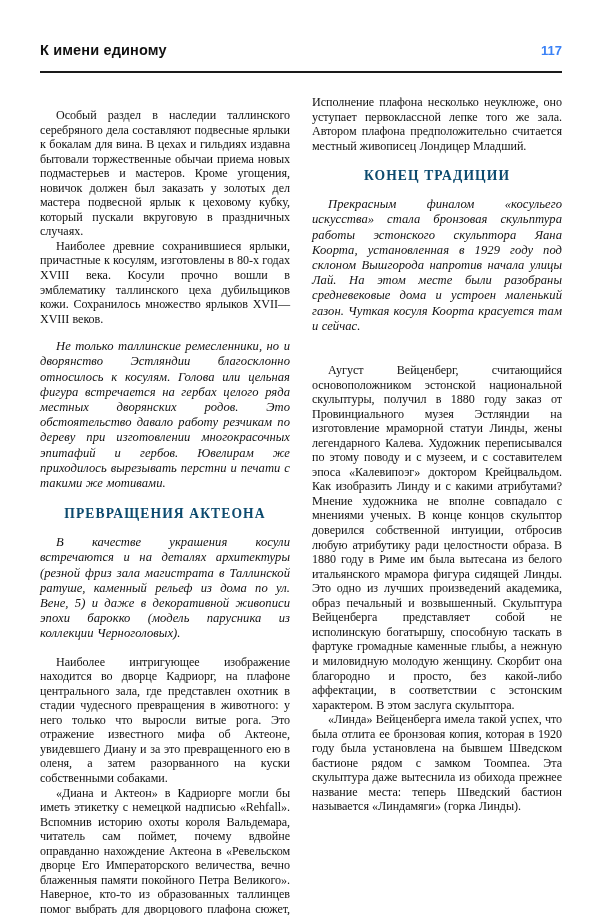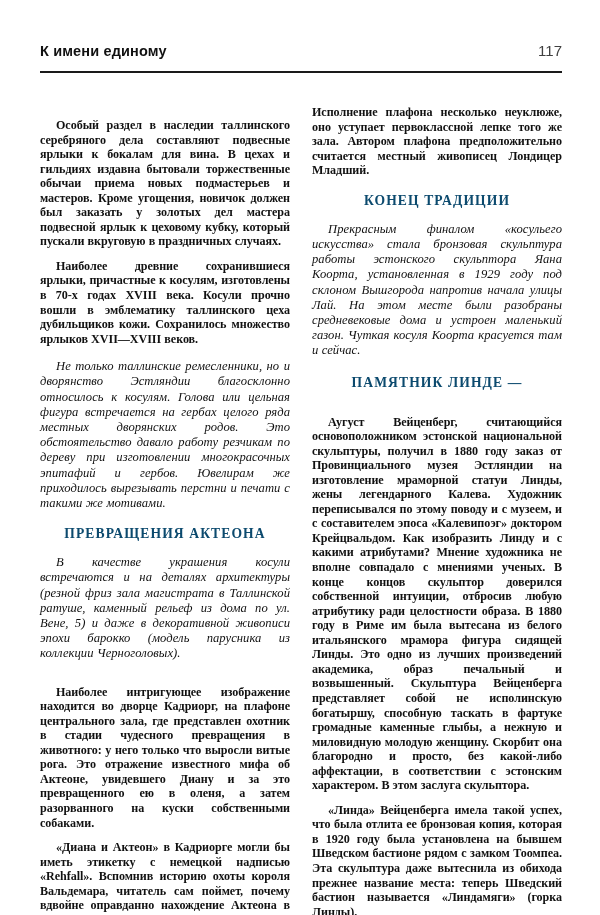--- a/index.html
+++ b/index.html
@@ -40,23 +40,23 @@
   .running-head-title {
     font-family: "Liberation Sans", "DejaVu Sans", sans-serif;
     font-weight: bold;
     font-size: 14.5px;
     letter-spacing: 0.15px;
     color: #111;
     white-space: nowrap;
   }
   .folio {
     font-family: "Liberation Sans", "DejaVu Sans", sans-serif;
-    font-weight: normal;
-    font-size: 15px;
-    color: #404040;
+    font-weight: bold;
+    font-size: 13px;
+    color: #3b82f6;
   }
 
   
   .columns {
     display: flex;
     gap: 22px;
     align-items: flex-start;
   }
   .col {
     width: 250px;
@@ -80,23 +80,22 @@
     font-style: italic;
     font-size: 12.6px;
     line-height: 15.2px;
     font-weight: 500;
     letter-spacing: 0.05px;
   }
   p.para.ital.flush { text-indent: 0; }
 
   
   p.para.roman {
-    font-weight: 700;
+    font-weight: 400;
     letter-spacing: -0.05px;
-    margin-top: 10px;
   }
   .gap-m { height: 13px; }
 
   h2.section-head {
     margin: 0;
     font-family: "Liberation Serif", "DejaVu Serif", serif;
     font-weight: bold;
     font-size: 13.6px;
     line-height: 17px;
     letter-spacing: 1.1px;
@@ -115,21 +114,21 @@
   <div class="running-head">
     <span class="running-head-title">К имени единому</span>
     <span class="folio">117</span>
   </div>
 
   <div class="columns">
 
     <div class="col">
       <div class="gap-m"></div>
       <p class="para roman">Особый раздел в наследии таллинского серебряного дела составляют подвесные ярлыки к бокалам для вина. В цехах и гильдиях издавна бытовали торжественные обычаи приема новых подмастерьев и мастеров. Кроме угощения, новичок должен был заказать у золотых дел мастера подвесной ярлык к цеховому кубку, который пускали вкруговую в праздничных случаях.</p>
-      <p class="para roman">Наиболее древние сохранившиеся ярлыки, причастные к косулям, изготовлены в 70-х годах XVIII века. Косули прочно вошли в эмблематику таллинского цеха дубильщиков кожи. Сохранилось множество ярлыков XVII—XVIII веков.</p>
+      <p class="para roman">Наиболее древние сохранившиеся ярлыки, причастные к косулям, изготовлены в 80-х годах XVIII века. Косули прочно вошли в эмблематику таллинского цеха дубильщиков кожи. Сохранилось множество ярлыков XVII—XVIII веков.</p>
       <div class="gap-m"></div>
       <p class="para ital">Не только таллинские ремесленники, но и дворянство Эстляндии благосклонно относилось к косулям. Голова или цельная фигура встречается на гербах целого ряда местных дворянских родов. Это обстоятельство давало работу резчикам по дереву при изготовлении многокрасочных эпитафий и гербов. Ювелирам же приходилось вырезывать перстни и печати с такими же мотивами.</p>
 
       <div class="head-block">
         <h2 class="section-head">ПРЕВРАЩЕНИЯ АКТЕОНА</h2>
       </div>
 
       <p class="para ital">В качестве украшения косули встречаются и на деталях архитектуры (резной фриз зала магистрата в Таллинской ратуше, каменный рельеф из дома по ул. Вене, 5) и даже в декоративной живописи эпохи барокко (модель парусника из коллекции Черноголовых).</p>
       <div class="gap-m"></div>
       <p class="para roman">Наиболее интригующее изображение находится во дворце Кадриорг, на плафоне центрального зала, где представлен охотник в стадии чудесного превращения в животного: у него только что выросли витые рога. Это отражение известного мифа об Актеоне, увидевшего Диану и за это превращенного ею в оленя, а затем разорванного на куски собственными собаками.</p>
@@ -140,21 +139,20 @@
     <div class="col">
       <p class="para roman flush">Исполнение плафона несколько неуклюже, оно уступает первоклассной лепке того же зала. Автором плафона предположительно считается местный живописец Лондицер Младший.</p>
 
       <div class="head-block">
         <h2 class="section-head">КОНЕЦ ТРАДИЦИИ</h2>
       </div>
 
       <p class="para ital">Прекрасным финалом «косульего искусства» стала бронзовая скульптура работы эстонского скульптора Яана Коорта, установленная в 1929 году под склоном Вышгорода напротив начала улицы Лай. На этом месте были разобраны средневековые дома и устроен маленький газон. Чуткая косуля Коорта красуется там и сейчас.</p>
 
       <div class="head-block two-line">
-        <h2 class="section-head">ПАМЯТНИК ЛИНДЕ —</h2>
       </div>
 
       <p class="para roman">Аугуст Вейценберг, считающийся основоположником эстонской национальной скульптуры, получил в 1880 году заказ от Провинциального музея Эстляндии на изготовление мраморной статуи Линды, жены легендарного Калева. Художник переписывался по этому поводу и с музеем, и с составителем эпоса «Калевипоэг» доктором Крейцвальдом. Как изобразить Линду и с какими атрибутами? Мнение художника не вполне совпадало с мнениями ученых. В конце концов скульптор доверился собственной интуиции, отбросив любую атрибутику ради целостности образа. В 1880 году в Риме им была вытесана из белого итальянского мрамора фигура сидящей Линды. Это одно из лучших произведений академика, образ печальный и возвышенный. Скульптура Вейценберга представляет собой не исполинскую богатыршу, способную таскать в фартуке громадные каменные глыбы, а нежную и миловидную молодую женщину. Скорбит она благородно и просто, без какой-либо аффектации, в соответствии с эстонским характером. В этом заслуга скульптора.</p>
       <p class="para roman">«Линда» Вейценберга имела такой успех, что была отлита ее бронзовая копия, которая в 1920 году была установлена на бывшем Шведском бастионе рядом с замком Тоомпеа. Эта скульптура даже вытеснила из обихода прежнее название места: теперь Шведский бастион называется «Линдамяги» (горка Линды).</p>
 
     </div>
 
   </div>
 </div>
 

